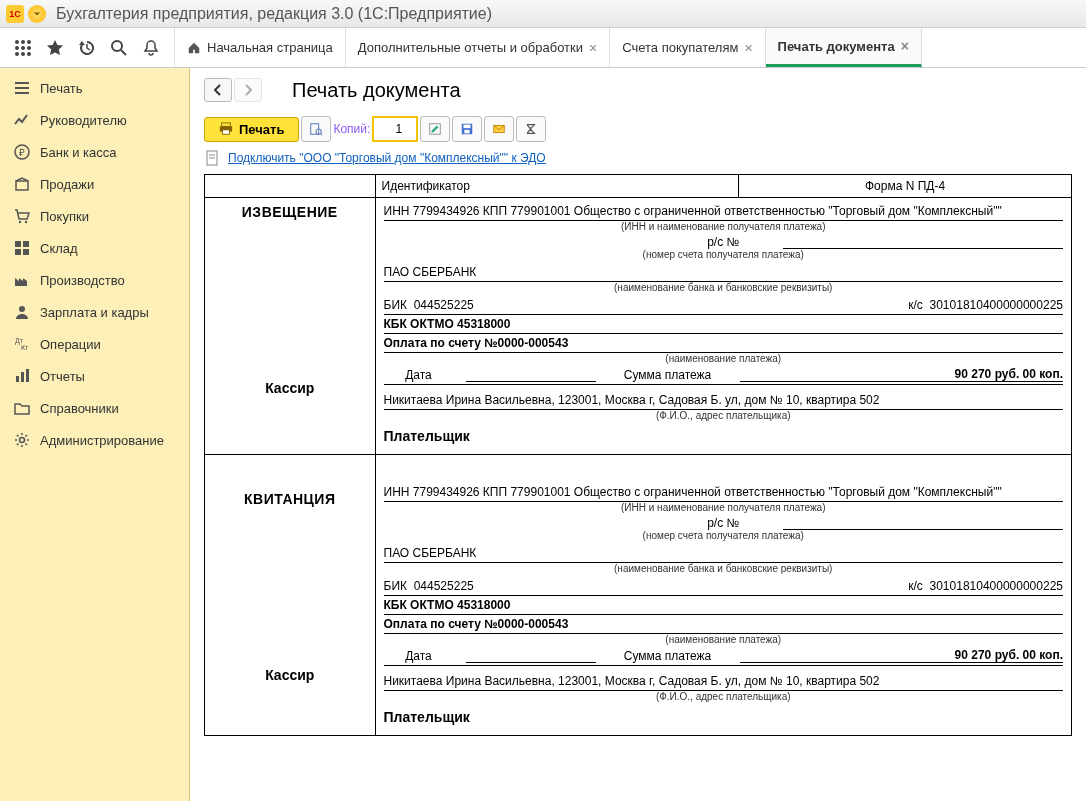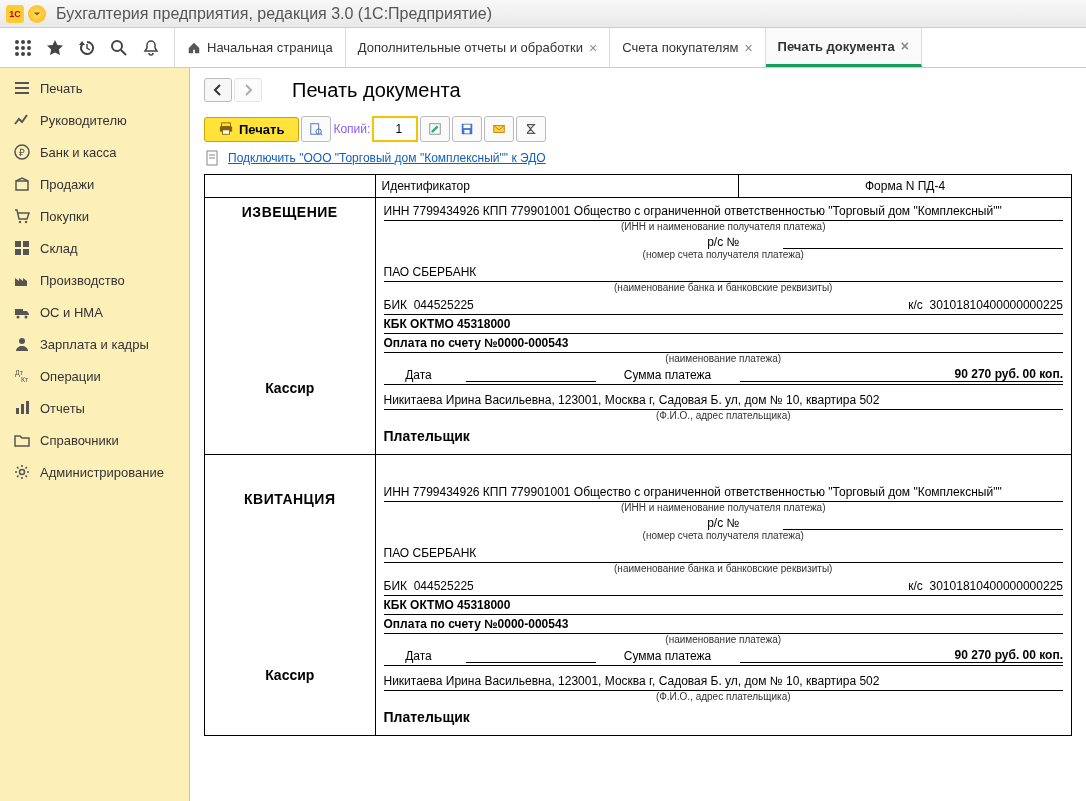--- a/index.html
+++ b/index.html
@@ -194,31 +194,20 @@
         <span class="sic">
           <svg viewBox="0 0 16 16">
             <path d="M1 14V6l4 3V6l4 3V6l4 3v5z" fill="#555"></path>
           </svg>
         </span>
         <span>Производство</span>
       </div>
     <div class="sideitem">
         <span class="sic">
           <svg viewBox="0 0 16 16">
-            <rect x="1" y="5" width="8" height="6" fill="#555"></rect>
-            <path d="M9 7h4l2 3v1H9z" fill="#555"></path>
-            <circle cx="4" cy="13" r="1.5" fill="#555"></circle>
-            <circle cx="12" cy="13" r="1.5" fill="#555"></circle>
-          </svg>
-        </span>
-        <span>ОС и НМА</span>
-      </div>
-    <div class="sideitem">
-        <span class="sic">
-          <svg viewBox="0 0 16 16">
             <circle cx="8" cy="5" r="3" fill="#555"></circle>
             <path d="M2 15c0-3 3-5 6-5s6 2 6 5" fill="#555"></path>
           </svg>
         </span>
         <span>Зарплата и кадры</span>
       </div>
     <div class="sideitem">
         <span class="sic">
           <svg viewBox="0 0 16 16">
             <text x="1" y="7" font-size="7" fill="#555">Дт</text>

